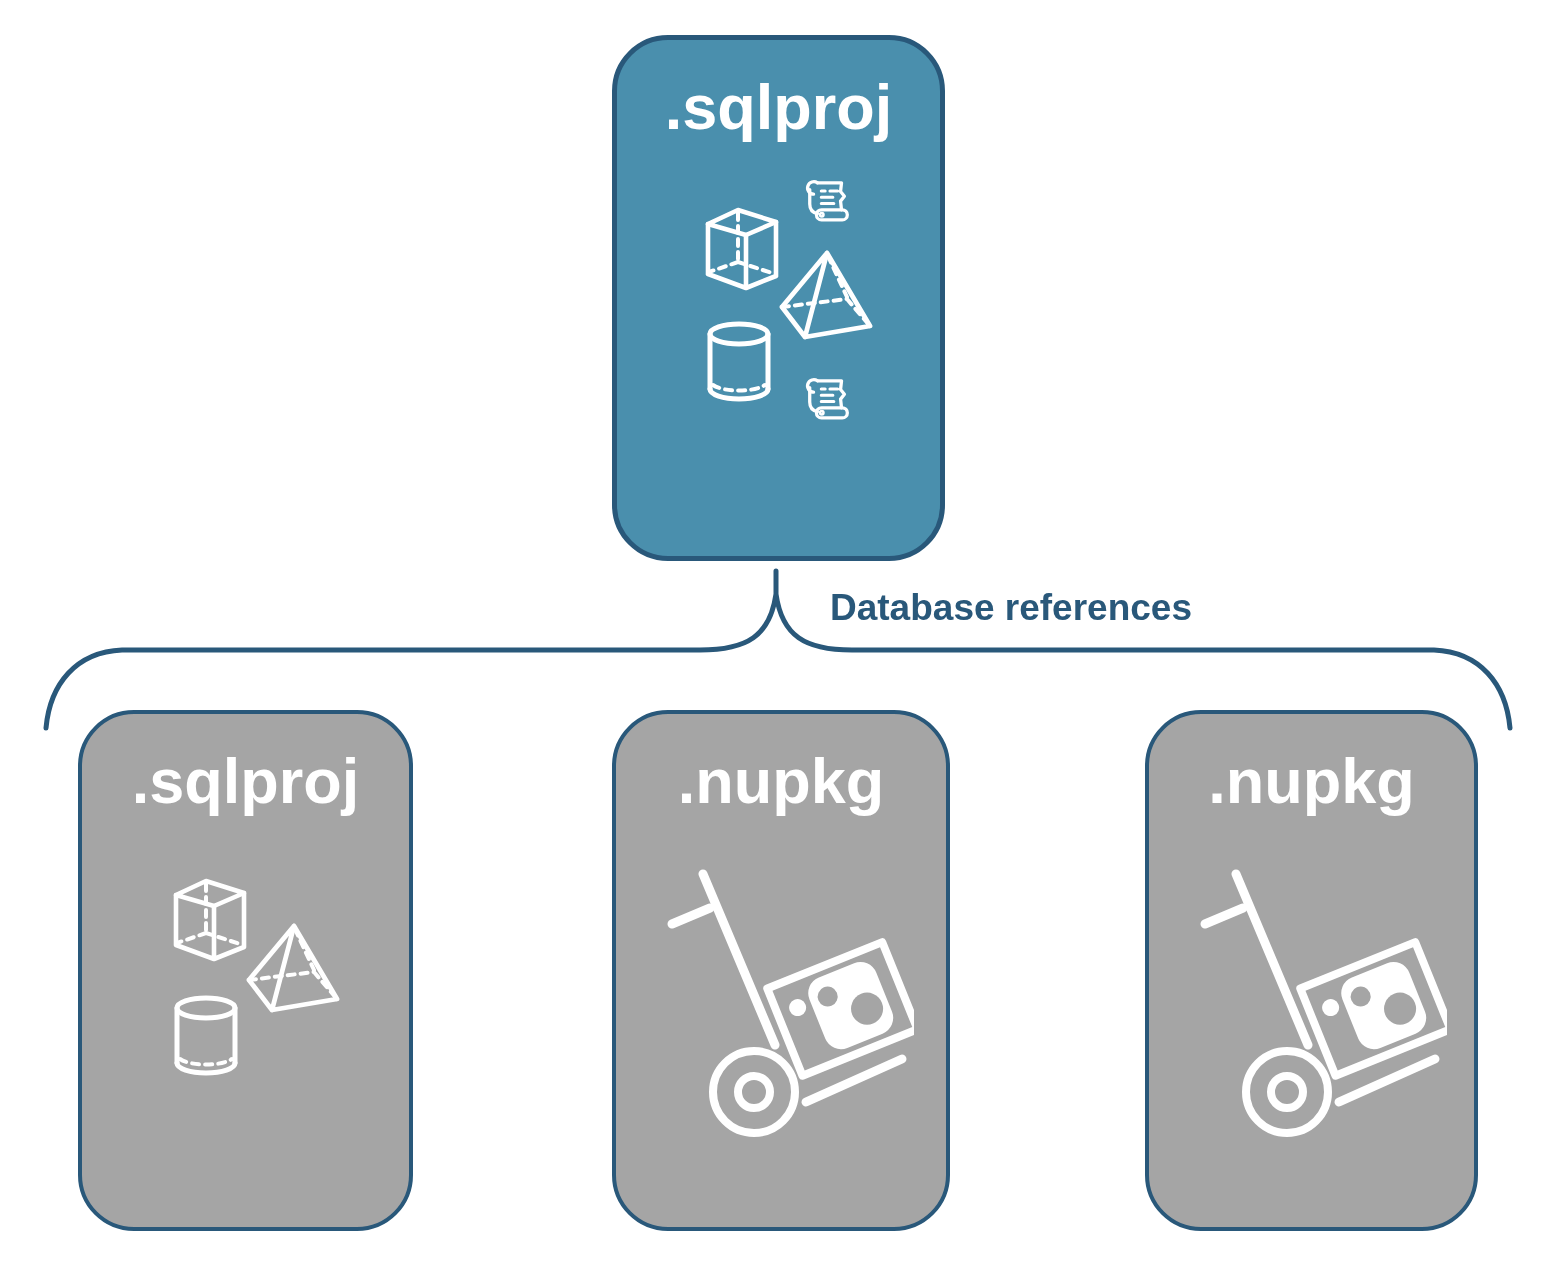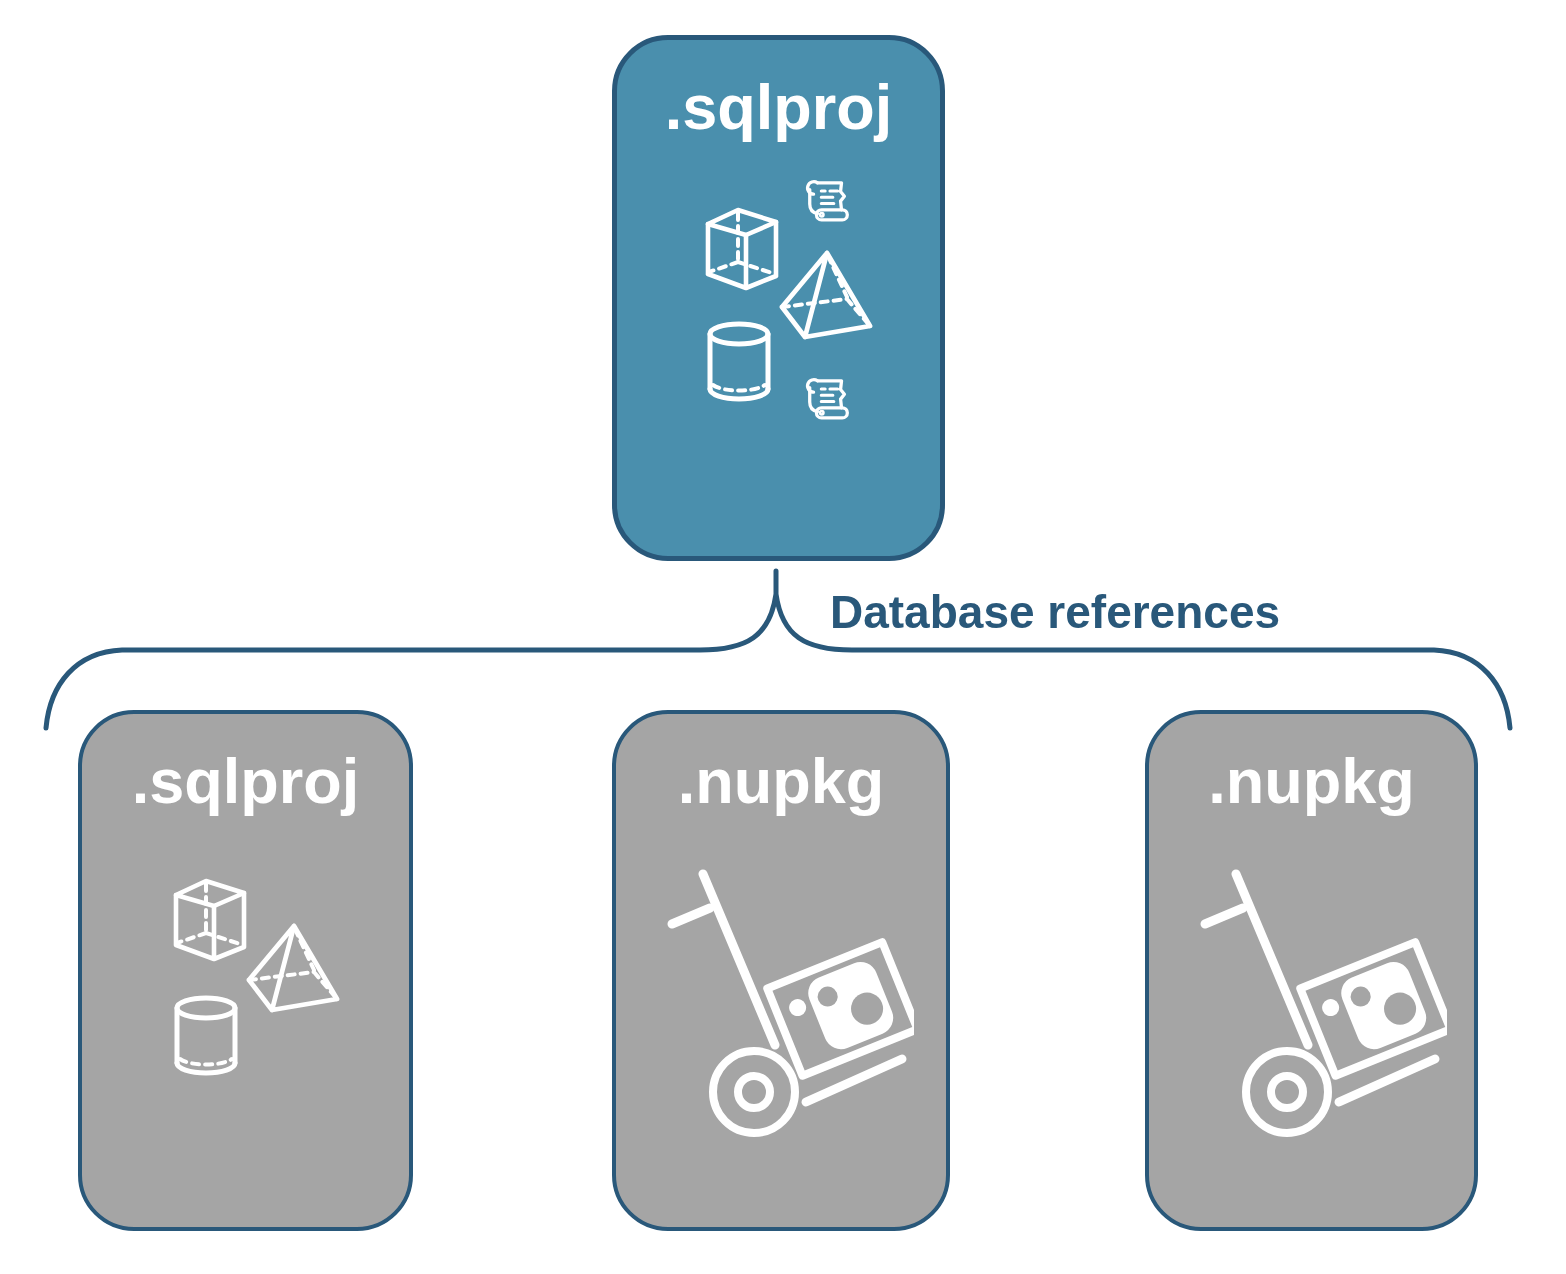--- a/index.html
+++ b/index.html
@@ -31,21 +31,21 @@
     letter-spacing:0px;line-height:1;
   }
   .icon{position:absolute;}
   .brace-svg{position:absolute;left:0;top:0;pointer-events:none;}
   .brace-path{
     fill:none;stroke:var(--outline,#29587A);stroke-width:5;
     stroke-linecap:round;stroke-linejoin:round;
   }
   .connector-label{
     position:absolute;left:830px;top:589px;
-    font-size:46px;font-weight:bold;line-height:1;
+    font-size:37px;font-weight:bold;line-height:1;
     color:var(--outline,#29587A);
     white-space:nowrap;
   }
   
   .wire{fill:none;stroke:var(--icon,#fff);stroke-linecap:round;stroke-linejoin:round;}
   .wire.dash{stroke-dasharray:7 6;}
   .fillw{fill:var(--icon,#fff);stroke:none;}
 </style>
 </head>
 <body>

